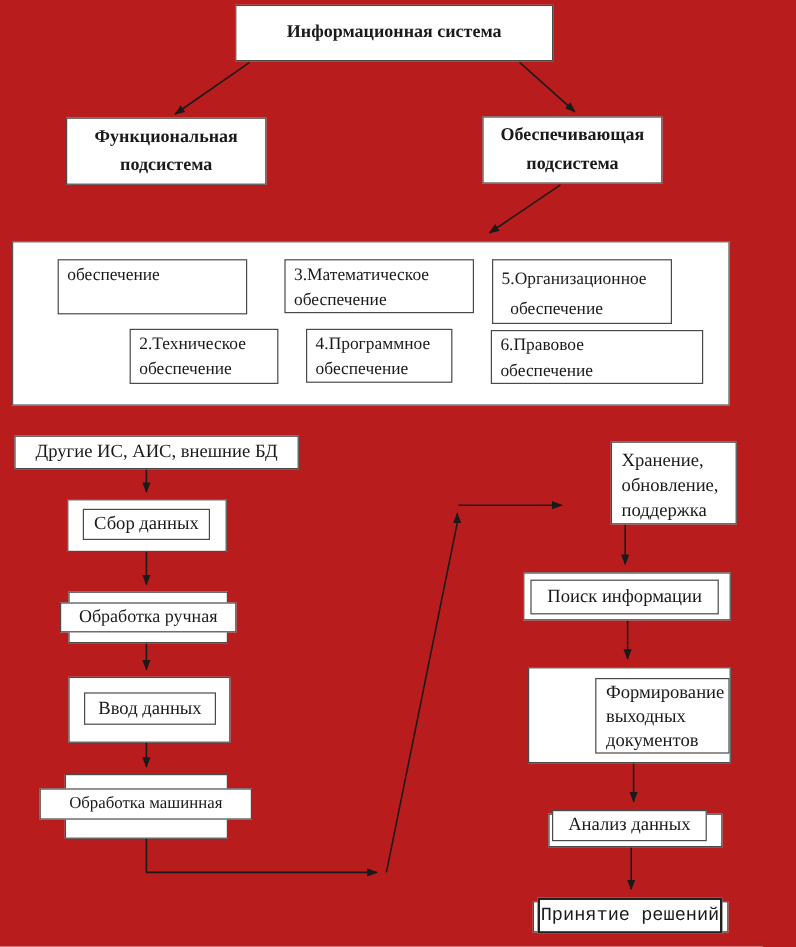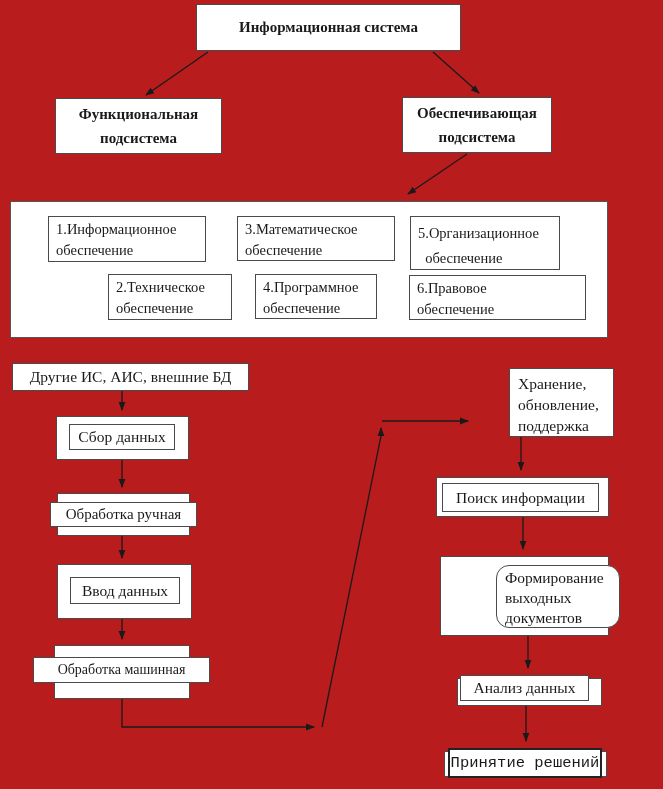--- a/index.html
+++ b/index.html
@@ -70,21 +70,20 @@
   </div>
 
   <div class="box two-line bold" style="left:402px; top:97px; width:150px; height:56px;">
     <span>Обеспечивающая</span>
     <span>подсистема</span>
   </div>
 
   <div class="box" style="left:10px; top:201px; width:598px; height:137px; border-color:#555;"></div>
 
   <div class="box pbox" style="left:48px; top:216px; width:158px; height:46px;">
-    <div>1.Информационное</div>
     <div class="pre">обеспечение</div>
   </div>
 
   <div class="box pbox" style="left:68px; top:274px; width:124px; height:46px;margin-left:40px;">
     <div>2.Техническое</div>
     <div class="pre">обеспечение</div>
   </div>
 
   <div class="box pbox" style="left:237px; top:216px; width:158px; height:45px;">
     <div>3.Математическое</div>
@@ -138,21 +137,21 @@
     <div>поддержка</div>
   </div>
 
   <div class="box" style="left:436px; top:477px; width:173px; height:40px;">
     <div class="inner center" style="left:5px; top:5px; width:157px; height:29px; font-size:15.5px;">
       <span>Поиск информации</span>
     </div>
   </div>
 
   <div class="box" style="left:440px; top:556px; width:169px; height:80px;">
-    <div class="inner textlines" style="left:21px; top:8px; width:124px; height:63px; padding-top:2px; line-height:20px;border-radius:13px;">
+    <div class="inner textlines" style="left:21px; top:8px; width:112px; height:63px; padding-top:2px; line-height:20px;">
       <div>Формирование</div>
       <div>выходных</div>
       <div>документов</div>
     </div>
   </div>
 
   <div class="shadow-rect" style="left:457px; top:678px; width:145px; height:28px;"></div>
   <div class="front-rect" style="left:460px; top:675px; width:129px; height:26px; font-size:15.5px;">
     <span>Анализ данных</span>
   </div>

